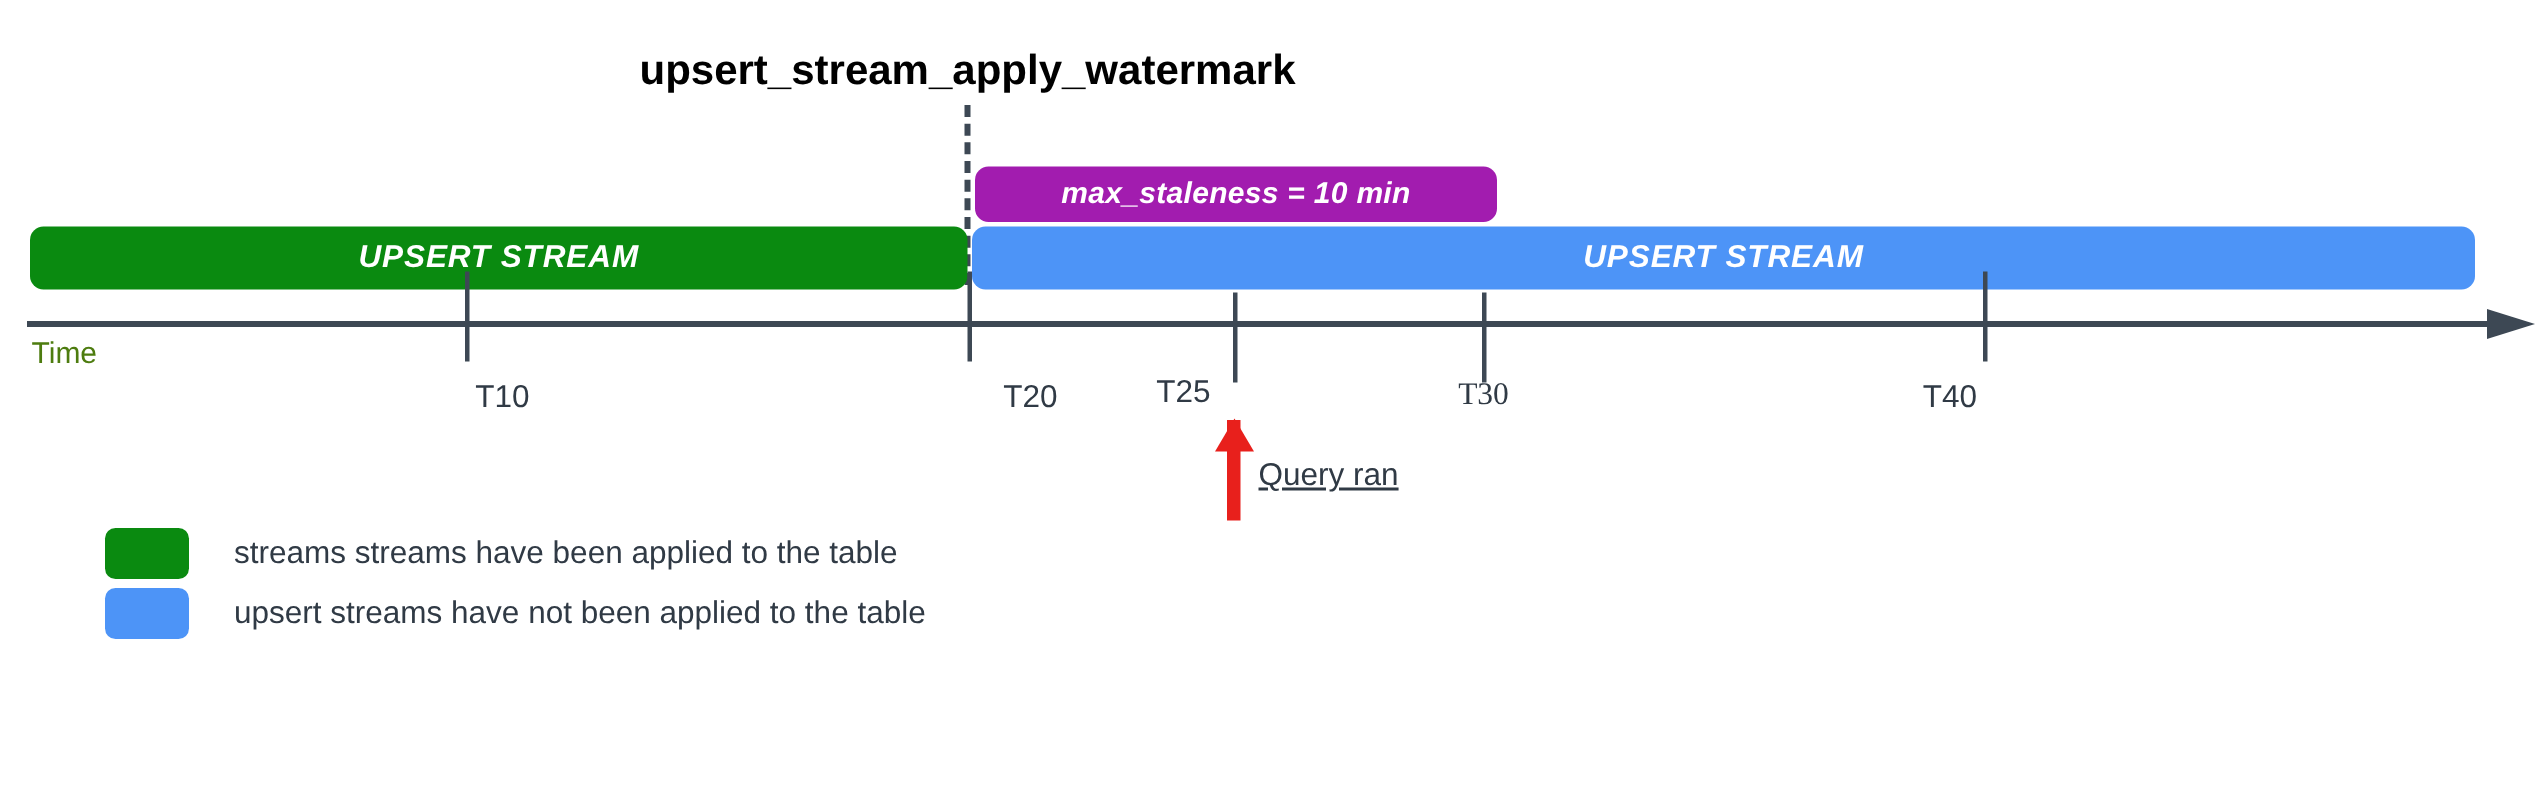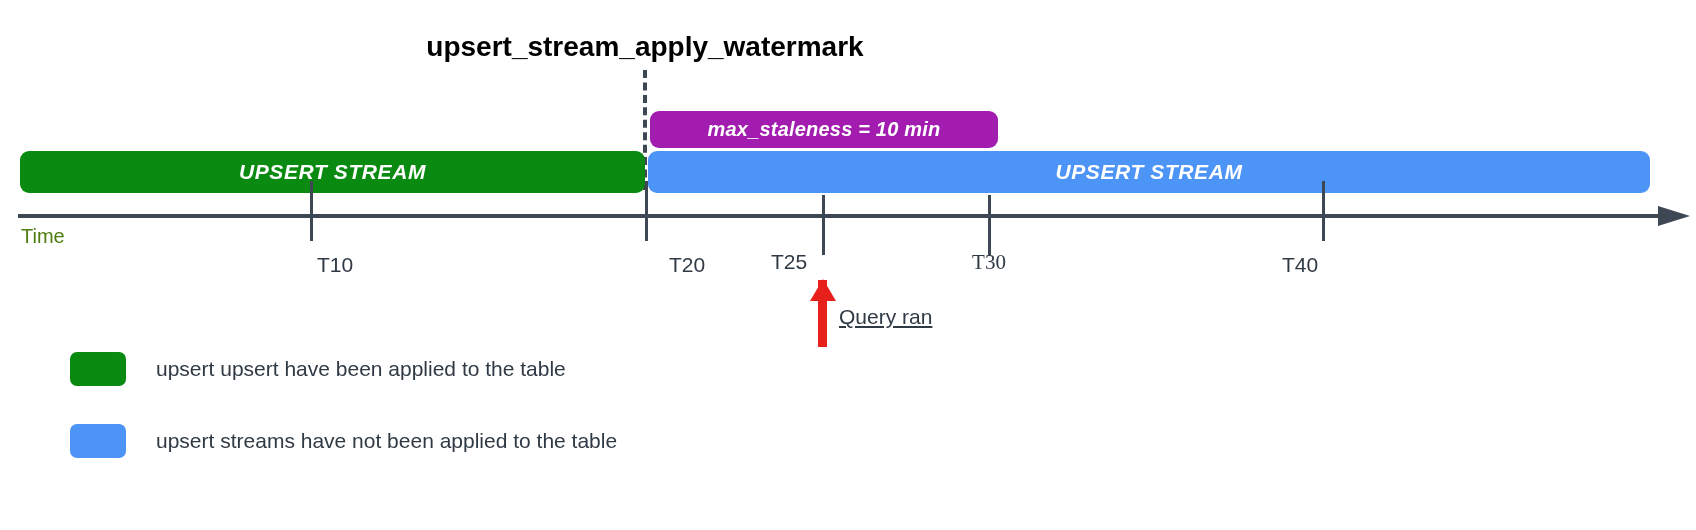--- a/index.html
+++ b/index.html
@@ -202,21 +202,21 @@
       <div class="tick-label" style="left: 1300px; top: 253px; text-align: right;">T40</div>
     </div>
 
   <div class="query-arrow"></div>
   <div class="query-arrow-head"></div>
   <div class="query-label">Query ran</div>
 
   <div id="legend">
       <div class="legend-row" style="top: 352px;">
         <div class="legend-swatch" style="background: rgb(10, 138, 16);"></div>
-        <div class="legend-text">upsert upsert have been applied to the table</div>
+        <div class="legend-text">streams streams have been applied to the table</div>
       </div>
-      <div class="legend-row" style="top: 424px; justify-content: center;">
+      <div class="legend-row" style="top: 392px; justify-content: center;">
         <div class="legend-swatch" style="background: rgb(77, 148, 247);"></div>
         <div class="legend-text">upsert streams have not been applied to the table</div>
       </div>
     </div>
 
 </div>
 
 </body></html>

